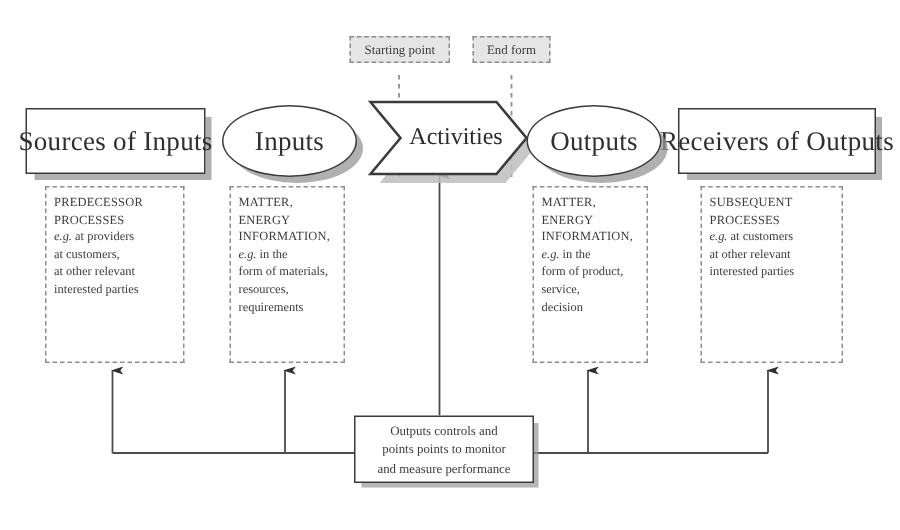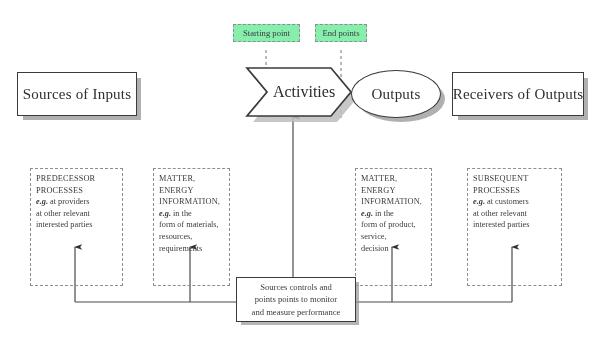--- a/index.html
+++ b/index.html
@@ -10,48 +10,48 @@
   }
   .stage{position:absolute;left:0;top:0;width:600px;height:353px;}
   svg.layer{position:absolute;left:0;top:0;width:600px;height:353px;overflow:visible;}
 
   
   .shape{
     position:absolute;display:flex;align-items:center;justify-content:center;
     text-align:center;color:#2f2f33;z-index:5;
   }
   .shape .lbl{
-    font-size:15px;letter-spacing:.2px;white-space:nowrap;
+    font-size:18px;letter-spacing:.2px;white-space:nowrap;
     position:relative;z-index:3;
   }
   .rect-shape{
     background:#ffffff;border:1.6px solid #3a3a3f;
     box-shadow:5px 5px 0 -1px rgba(150,150,150,.75);
   }
   .ell-shape{
     background:#ffffff;border:1.6px solid #3a3a3f;border-radius:50%;
     box-shadow:5px 5px 0 -1px rgba(150,150,150,.75);
   }
   .chev-wrap{position:absolute;z-index:5;}
 
   
   .dbox{
     position:absolute;border:1.3px dashed #8d8d92;background:transparent;
-    z-index:4;box-sizing:border-box;margin-top:44px;
+    z-index:4;box-sizing:border-box;
   }
   .dbox .dtxt{
     position:absolute;left:5px;top:4px;right:3px;
     font-size:8.3px;line-height:11.6px;color:#3b3b40;text-align:left;
   }
   .dtxt .cap{letter-spacing:.15px;}
-  .dtxt .eg{font-weight:bold;font-style:italic;}
+  .dtxt .eg{font-weight:normal;font-style:italic;}
 
   
   .tag{
-    position:absolute;border:1.3px dashed #8d8d92;background:#86efac;
+    position:absolute;border:1.3px dashed #8d8d92;background:#e5e5e5;
     display:flex;align-items:center;justify-content:center;
     font-size:8.6px;color:#3b3b40;z-index:6;box-sizing:border-box;
     white-space:nowrap;
   }
 
   
   .ctrl{
     position:absolute;background:#ffffff;border:1.5px solid #3a3a3f;
     box-shadow:4px 4px 0 -1px rgba(150,150,150,.7);
     display:flex;align-items:center;justify-content:center;z-index:6;
@@ -95,27 +95,30 @@
 
     <g stroke="#4a4a4f" stroke-width="1.2" fill="none">
       <line x1="293" y1="277" x2="293" y2="117" marker-end="url(#arrUp)"></line>
     </g>
   </svg>
 
   <div class="tag" style="left:233px;top:24px;width:67px;height:18px;">
     <span>Starting point</span>
   </div>
   <div class="tag" style="left:315px;top:24px;width:52px;height:18px;">
-    <span>End points</span>
+    <span>End form</span>
   </div>
 
   <div class="shape rect-shape" style="left:17px;top:72px;width:118px;height:42px;">
     <span class="lbl">Sources of Inputs</span>
   </div>
 
+  <div class="shape ell-shape" style="left:148px;top:70px;width:88px;height:46px;">
+    <span class="lbl">Inputs</span>
+  </div>
 
   <div class="chev-wrap" style="left:247px;top:68px;width:110px;height:48px;">
     <svg width="116" height="54" viewBox="0 0 116 54" style="position:absolute;left:0;top:0;overflow:visible;">
       <polygon points="6,6 90,6 110,30 90,54 6,54 26,30" fill="#bdbdbd" opacity=".85"></polygon>
       <polygon points="0,0 84,0 104,24 84,48 0,48 20,24" fill="#ffffff" stroke="#3a3a3f" stroke-width="1.7"></polygon>
     </svg>
     <span class="lbl" style="position:absolute;left:0;top:0;width:104px;height:48px;
           display:flex;align-items:center;justify-content:center;padding-left:10px;box-sizing:border-box;">Activities</span>
   </div>
 
@@ -125,20 +128,21 @@
 
   <div class="shape ell-shape" style="left:351px;top:70px;width:88px;height:46px;">
     <span class="lbl">Outputs</span>
   </div>
 
   <div class="dbox" style="left:30px;top:124px;width:93px;height:118px;">
     <div class="dtxt">
       <div class="cap">PREDECESSOR</div>
       <div class="cap">PROCESSES</div>
       <div><span class="eg">e.g.</span><span> at providers</span></div>
+      <div>at customers,</div>
       <div>at other relevant</div>
       <div>interested parties</div>
     </div>
   </div>
 
   <div class="dbox" style="left:153px;top:124px;width:77px;height:118px;">
     <div class="dtxt">
       <div class="cap">MATTER,</div>
       <div class="cap">ENERGY</div>
       <div class="cap">INFORMATION,</div>
@@ -166,19 +170,19 @@
       <div class="cap">SUBSEQUENT</div>
       <div class="cap">PROCESSES</div>
       <div><span class="eg">e.g.</span><span> at customers</span></div>
       <div>at other relevant</div>
       <div>interested parties</div>
     </div>
   </div>
 
   <div class="ctrl" style="left:236px;top:277px;width:120px;height:45px;">
     <div class="ctxt">
-      <div>Sources controls and</div>
+      <div>Outputs controls and</div>
       <div>points points to monitor</div>
       <div>and measure performance</div>
     </div>
   </div>
 
 </div>
 
 </body></html>

